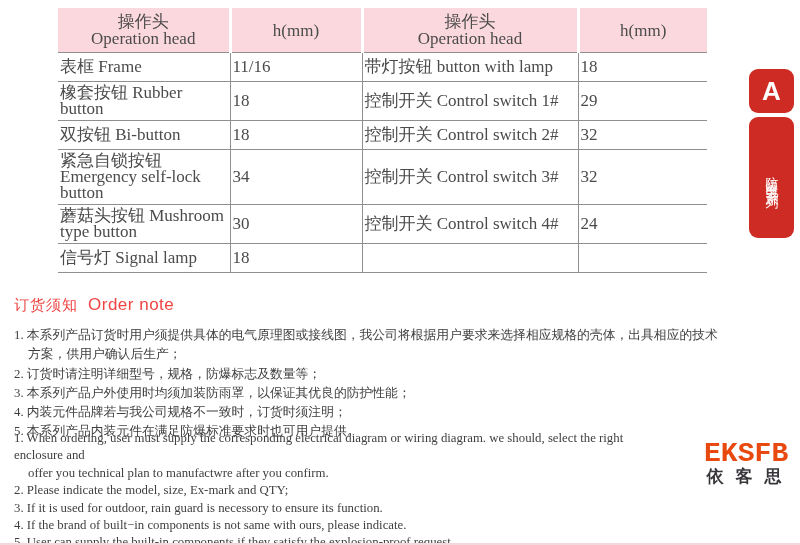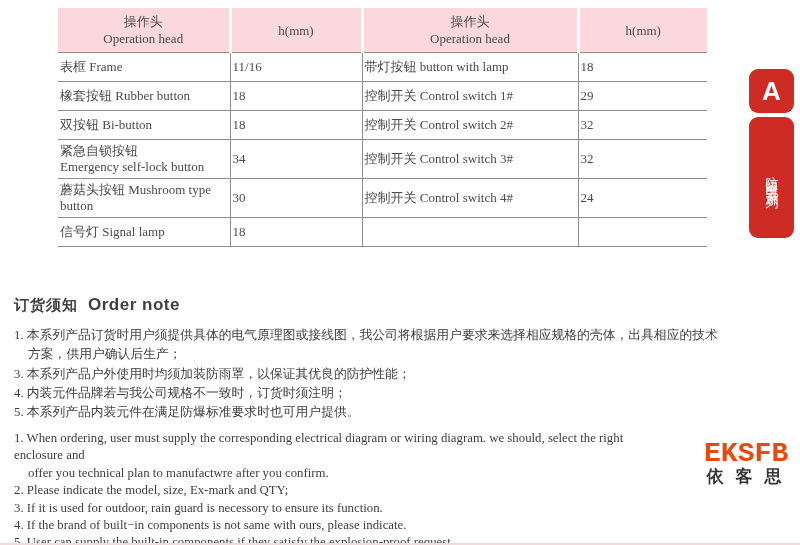--- a/index.html
+++ b/index.html
@@ -7,21 +7,21 @@
     position:relative; width:800px; height:545px; background:#ffffff;
     overflow:hidden; box-sizing:border-box;
     border-bottom:2px solid #f3d9dc;
     font-family:"Liberation Serif", serif;
   }
 
   
   table.spec {
     position:absolute; left:58px; top:8px;
     border-collapse:collapse; table-layout:fixed;
-    color:#4b4b4b; font-size:13px;
+    color:#4b4b4b; font-size:17px;
   }
   table.spec col.c1 { width:172px; }
   table.spec col.c2 { width:132px; }
   table.spec col.c3 { width:216px; }
   table.spec col.c4 { width:129px; }
   table.spec th {
     background:#fbd8de; font-weight:normal; text-align:center;
     padding:4px 2px; height:36px;
   }
   table.spec th + th { border-left:3px solid #ffffff; }
@@ -32,22 +32,22 @@
     line-height:16px;
   }
   table.spec td + td { border-left:1px solid #8f8f8f; }
   table.spec tr.r { height:29px; }
   table.spec tr.r-tall { height:36px; }
   table.spec tr:last-child td { border-bottom:1px solid #8f8f8f; }
   .cell-line { display:block; }
 
   
   .note-title {
-    position:absolute; left:14px; top:295px; color:#404040;
-    font-family:"Liberation Sans", sans-serif; font-weight:bold;
+    position:absolute; left:14px; top:295px; color:#ef4444;
+    font-family:"Liberation Sans", sans-serif; font-weight:normal;
   }
   .note-title .zh { font-size:15px; letter-spacing:1px; }
   .note-title .en { font-size:17px; margin-left:10px; letter-spacing:0.5px; }
 
   .cn-list {
     position:absolute; left:14px; top:326px; width:760px;
     font-size:12.8px; color:#3f3f3f; line-height:19.3px;
   }
   .en-list {
     position:absolute; left:14px; top:430px; width:660px;
@@ -166,20 +166,21 @@
   </tbody>
     </table>
 
   <div class="note-title">
     <span class="zh">订货须知</span><span class="en">Order note</span>
   </div>
 
   <div class="cn-list">
     <div class="note-line">1. 本系列产品订货时用户须提供具体的电气原理图或接线图，我公司将根据用户要求来选择相应规格的壳体，出具相应的技术</div>
     <div class="note-line indent">方案，供用户确认后生产；</div>
+    <div class="note-line">2. 订货时请注明详细型号，规格，防爆标志及数量等；</div>
     <div class="note-line">3. 本系列产品户外使用时均须加装防雨罩，以保证其优良的防护性能；</div>
     <div class="note-line">4. 内装元件品牌若与我公司规格不一致时，订货时须注明；</div>
     <div class="note-line">5. 本系列产品内装元件在满足防爆标准要求时也可用户提供。</div>
   </div>
 
   <div class="en-list">
     <div class="note-line">1. When ordering, user must supply the corresponding electrical diagram or wiring diagram. we should, select the right enclosure and</div>
     <div class="note-line indent">offer you technical plan to manufactwre after you confirm.</div>
     <div class="note-line">2. Please indicate the model, size, Ex-mark and QTY;</div>
     <div class="note-line">3. If it is used for outdoor, rain guard is necessory to ensure its function.</div>

